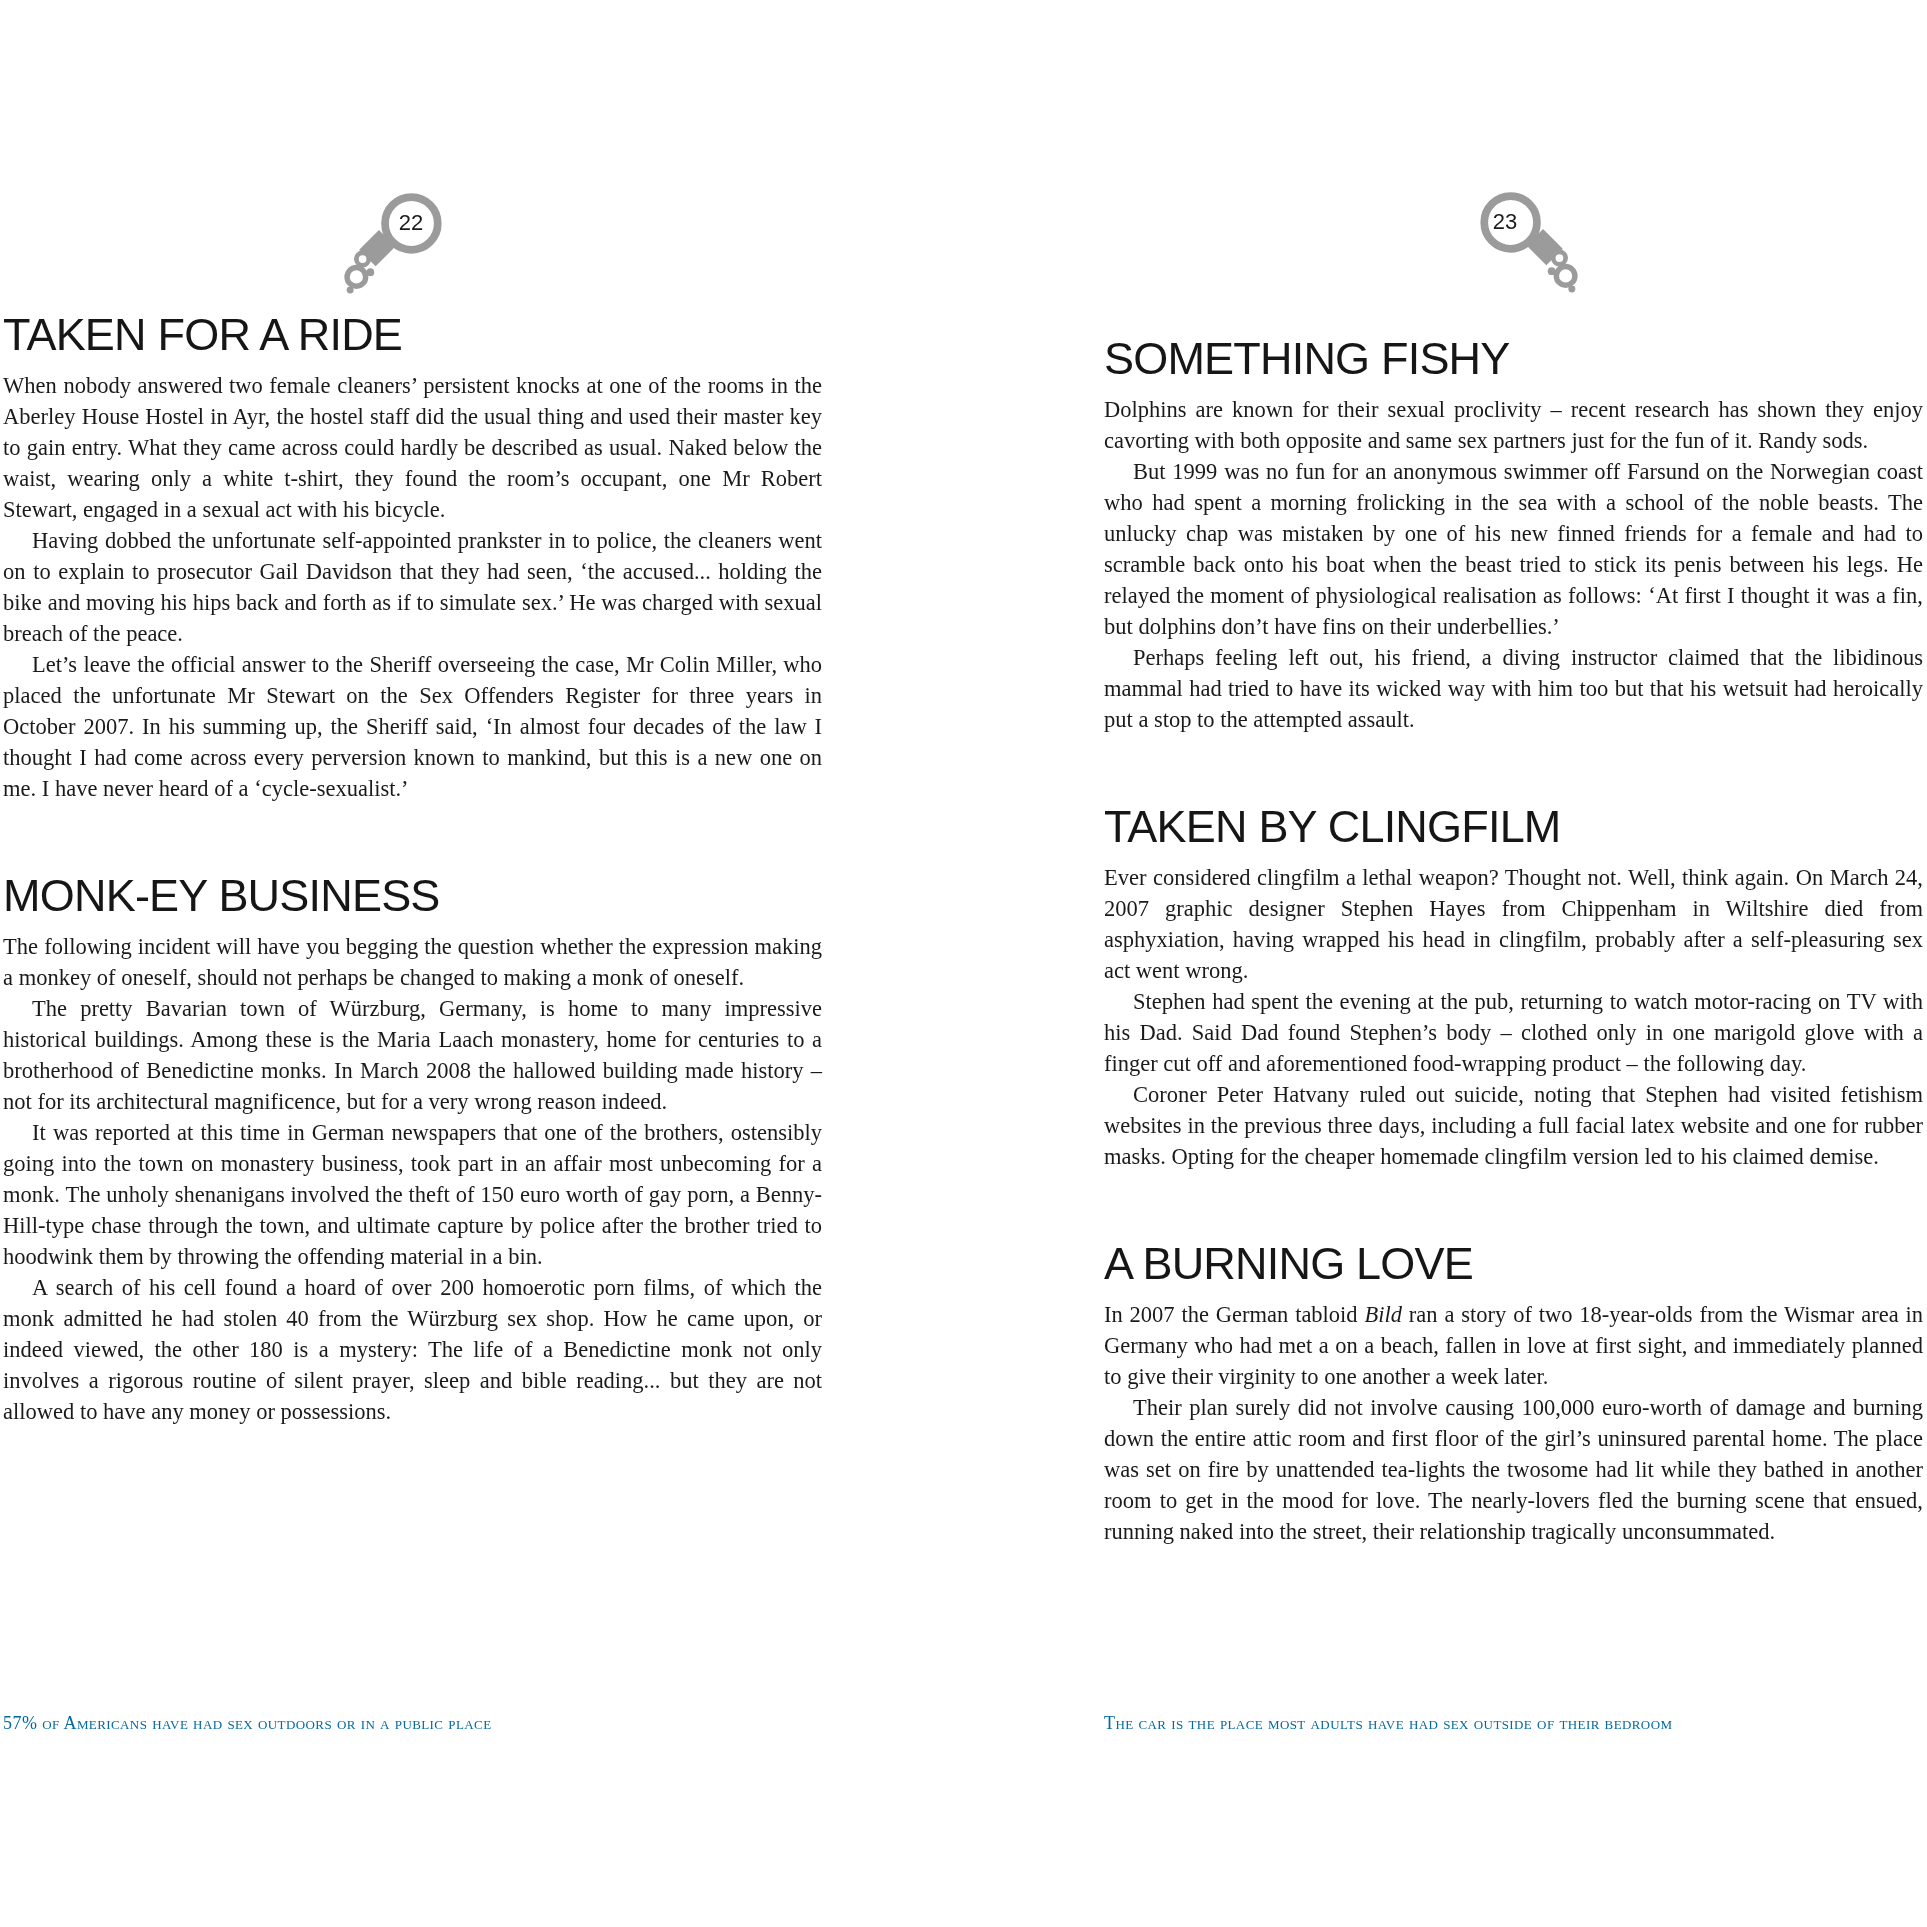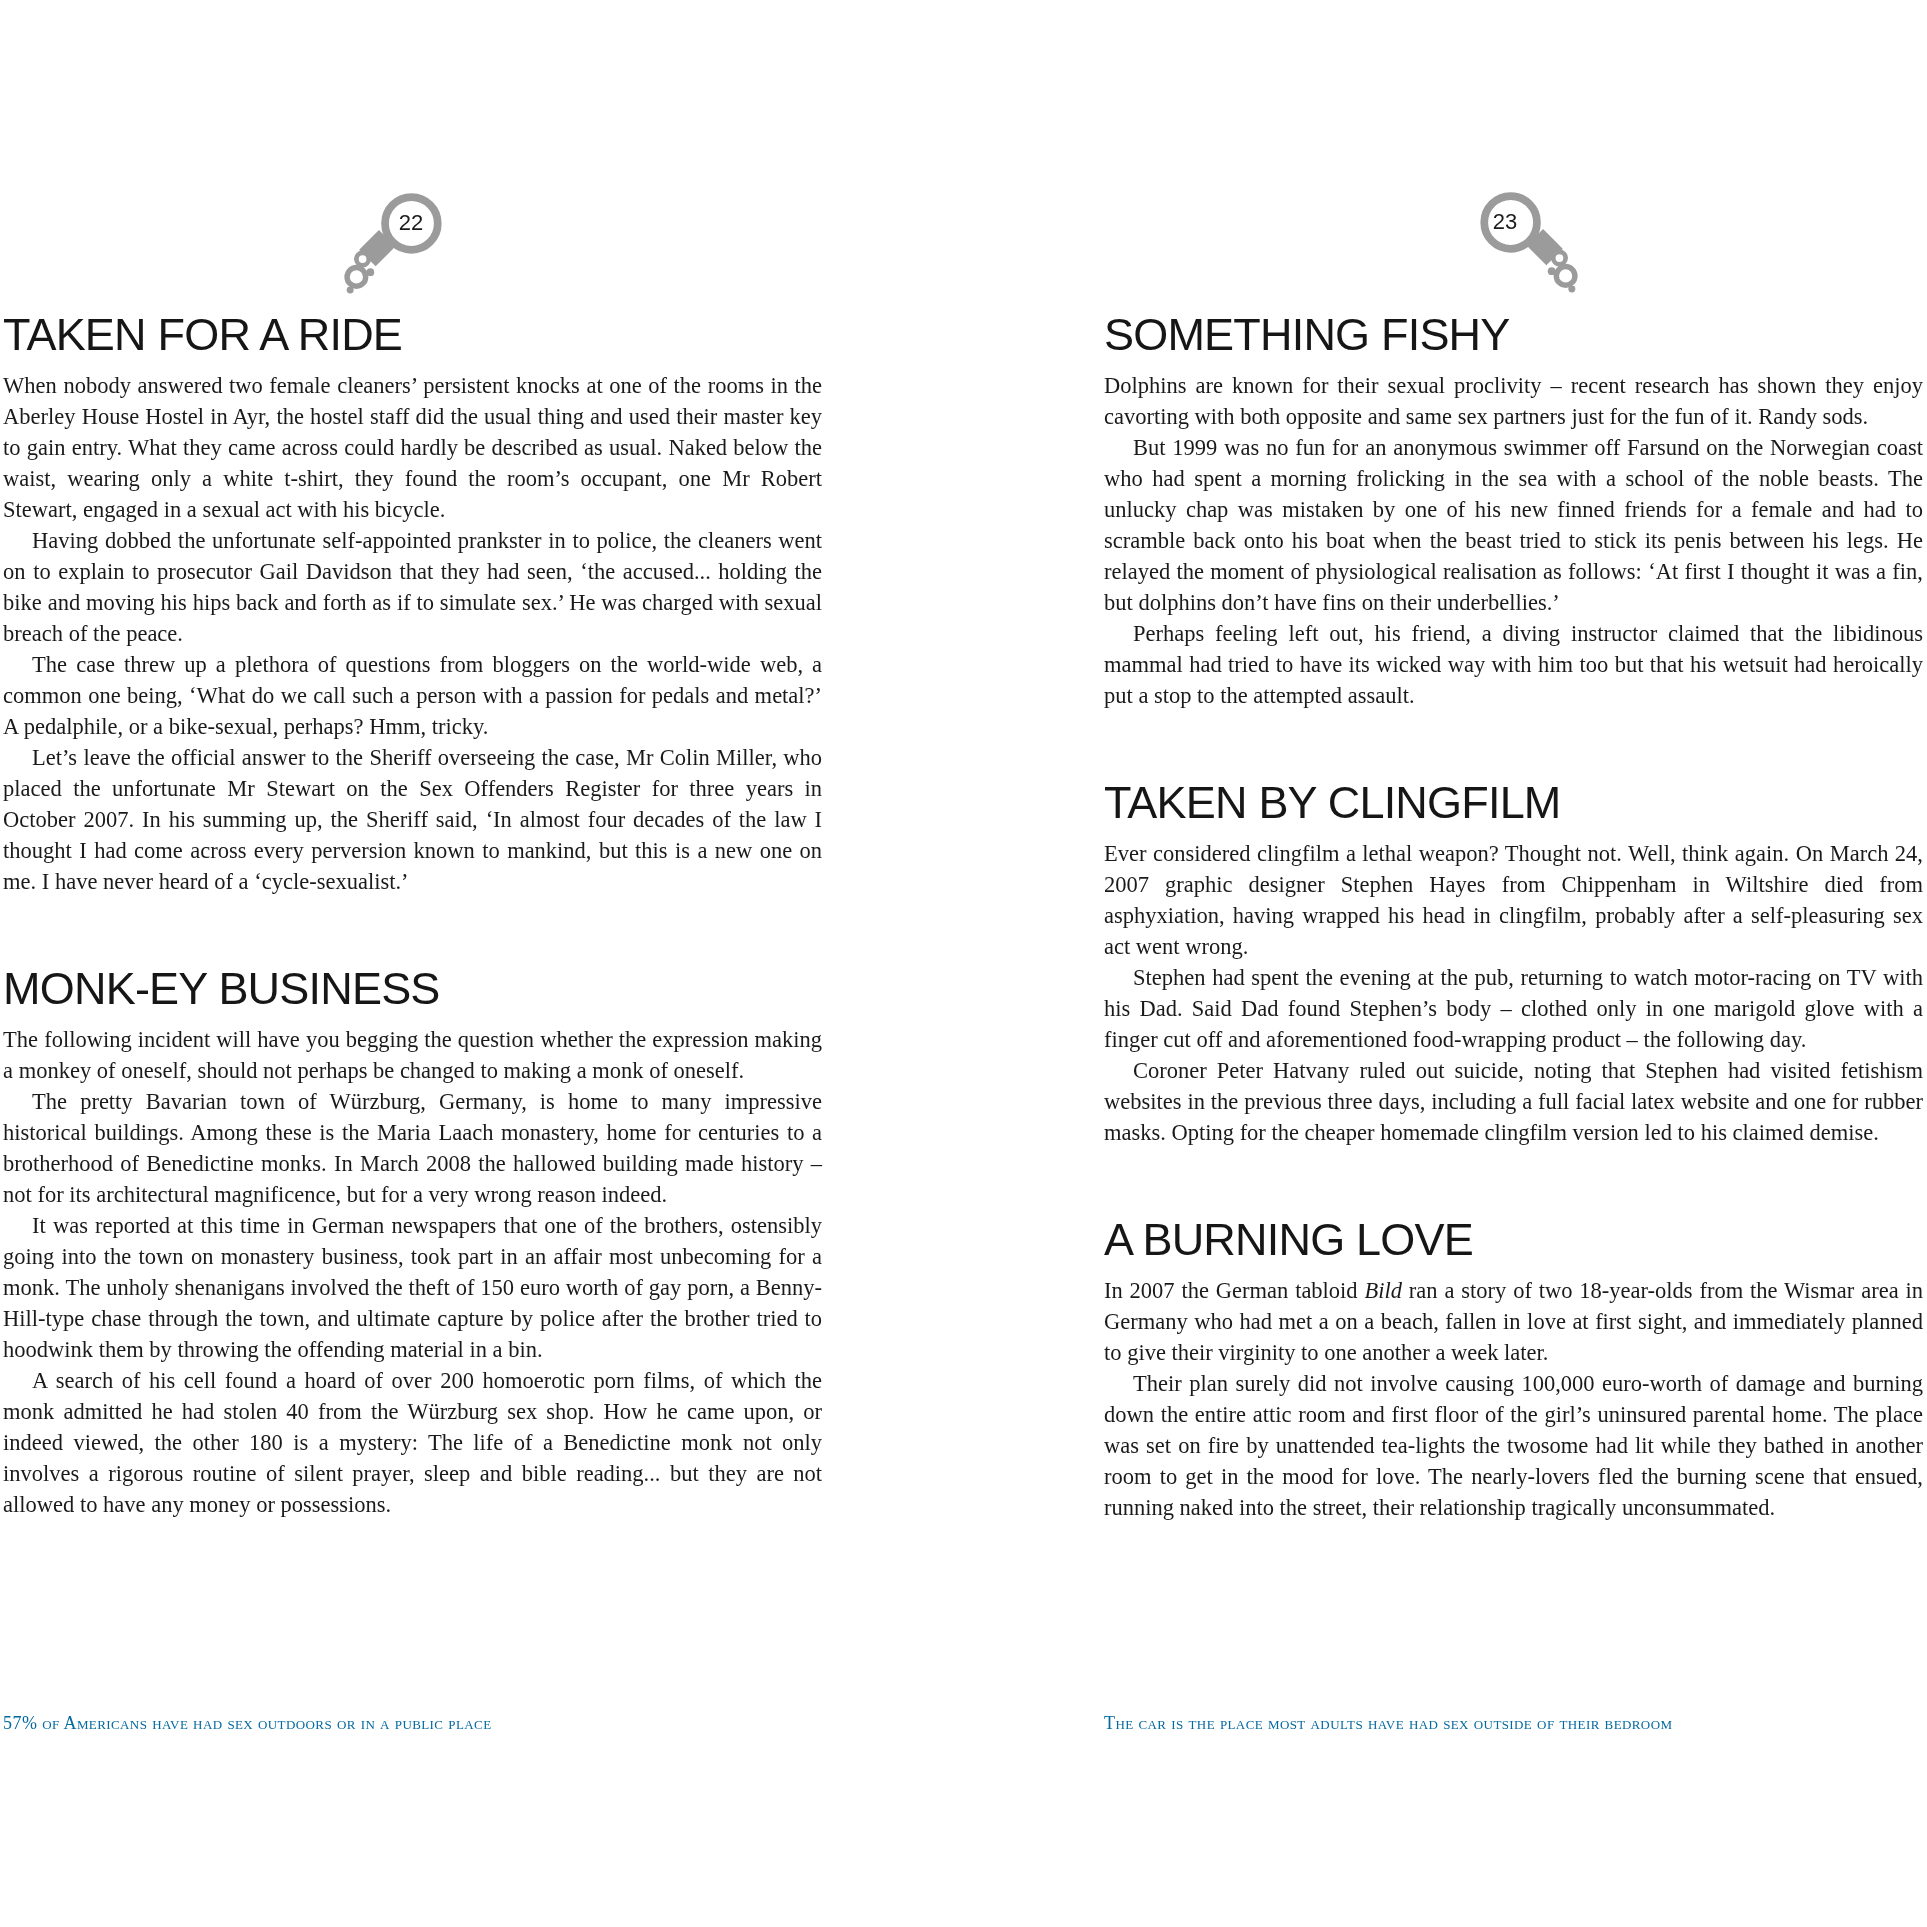--- a/index.html
+++ b/index.html
@@ -1,21 +1,21 @@
 <!DOCTYPE html>
 <html style="font-size:12.4px"><head>
 <meta charset="utf-8">
 <style>
   html,body{margin:0;padding:0;background:#ffffff;}
   body{width:1928px;height:1928px;position:relative;overflow:hidden;
        font-family:"Liberation Serif",serif;color:#1a1a1a;}
 
   .column{position:absolute;top:311px;width:819px;}
   .col-left{left:3.1px;}
-  .col-right{left:1104px;}
+  .col-right{left:1104px;margin-top:24px;}
 
   .headline{
     font-family:"Liberation Sans",sans-serif;
     font-weight:400;
     font-size:45px;
     line-height:48px;
     letter-spacing:-0.8px;
     color:#161616;
     margin:68px 0 11px 0;
   }
@@ -84,21 +84,20 @@
     <circle cx="17" cy="142" r="4.5" fill="currentColor"></circle>
   </svg>
   <span class="pagenum">23</span>
 </div>
 
 <div class="column col-left">
     <section class="section">
       <h1 class="headline">TAKEN FOR A RIDE</h1>
       <p>When nobody answered two female cleaners’ persistent knocks at one of the rooms in the Aberley House Hostel in Ayr, the hostel staff did the usual thing and used their master key to gain entry. What they came across could hardly be described as usual. Naked below the waist, wearing only a white t-shirt, they found the room’s occupant, one Mr Robert Stewart, engaged in a sexual act with his bicycle.</p>
       <p>Having dobbed the unfortunate self-appointed prankster in to police, the cleaners went on to explain to prosecutor Gail Davidson that they had seen, ‘the accused... holding the bike and moving his hips back and forth as if to simulate sex.’ He was charged with sexual breach of the peace.</p>
-      <p>The case threw up a plethora of questions from bloggers on the world-wide web, a common one being, ‘What do we call such a person with a passion for pedals and metal?’ A pedalphile, or a bike-sexual, perhaps? Hmm, tricky.</p>
       <p>Let’s leave the official answer to the Sheriff overseeing the case, Mr Colin Miller, who placed the unfortunate Mr Stewart on the Sex Offenders Register for three years in October 2007. In his summing up, the Sheriff said, ‘In almost four decades of the law I thought I had come across every perversion known to mankind, but this is a new one on me. I have never heard of a ‘cycle-sexualist.’</p>
     </section>
     <section class="section">
       <h1 class="headline">MONK-EY BUSINESS</h1>
       <p>The following incident will have you begging the question whether the expression making a monkey of oneself, should not perhaps be changed to making a monk of oneself.</p>
       <p>The pretty Bavarian town of Würzburg, Germany, is home to many impressive historical buildings. Among these is the Maria Laach monastery, home for centuries to a brotherhood of Benedictine monks. In March 2008 the hallowed building made history – not for its architectural magnificence, but for a very wrong reason indeed.</p>
       <p>It was reported at this time in German newspapers that one of the brothers, ostensibly going into the town on monastery business, took part in an affair most unbecoming for a monk. The unholy shenanigans involved the theft of 150 euro worth of gay porn, a Benny-Hill-type chase through the town, and ultimate capture by police after the brother tried to hoodwink them by throwing the offending material in a bin.</p>
       <p>A search of his cell found a hoard of over 200 homoerotic porn films, of which the monk admitted he had stolen 40 from the Würzburg sex shop. How he came upon, or indeed viewed, the other 180 is a mystery: The life of a Benedictine monk not only involves a rigorous routine of silent prayer, sleep and bible reading... but they are not allowed to have any money or possessions.</p>
     </section>
   </div>

